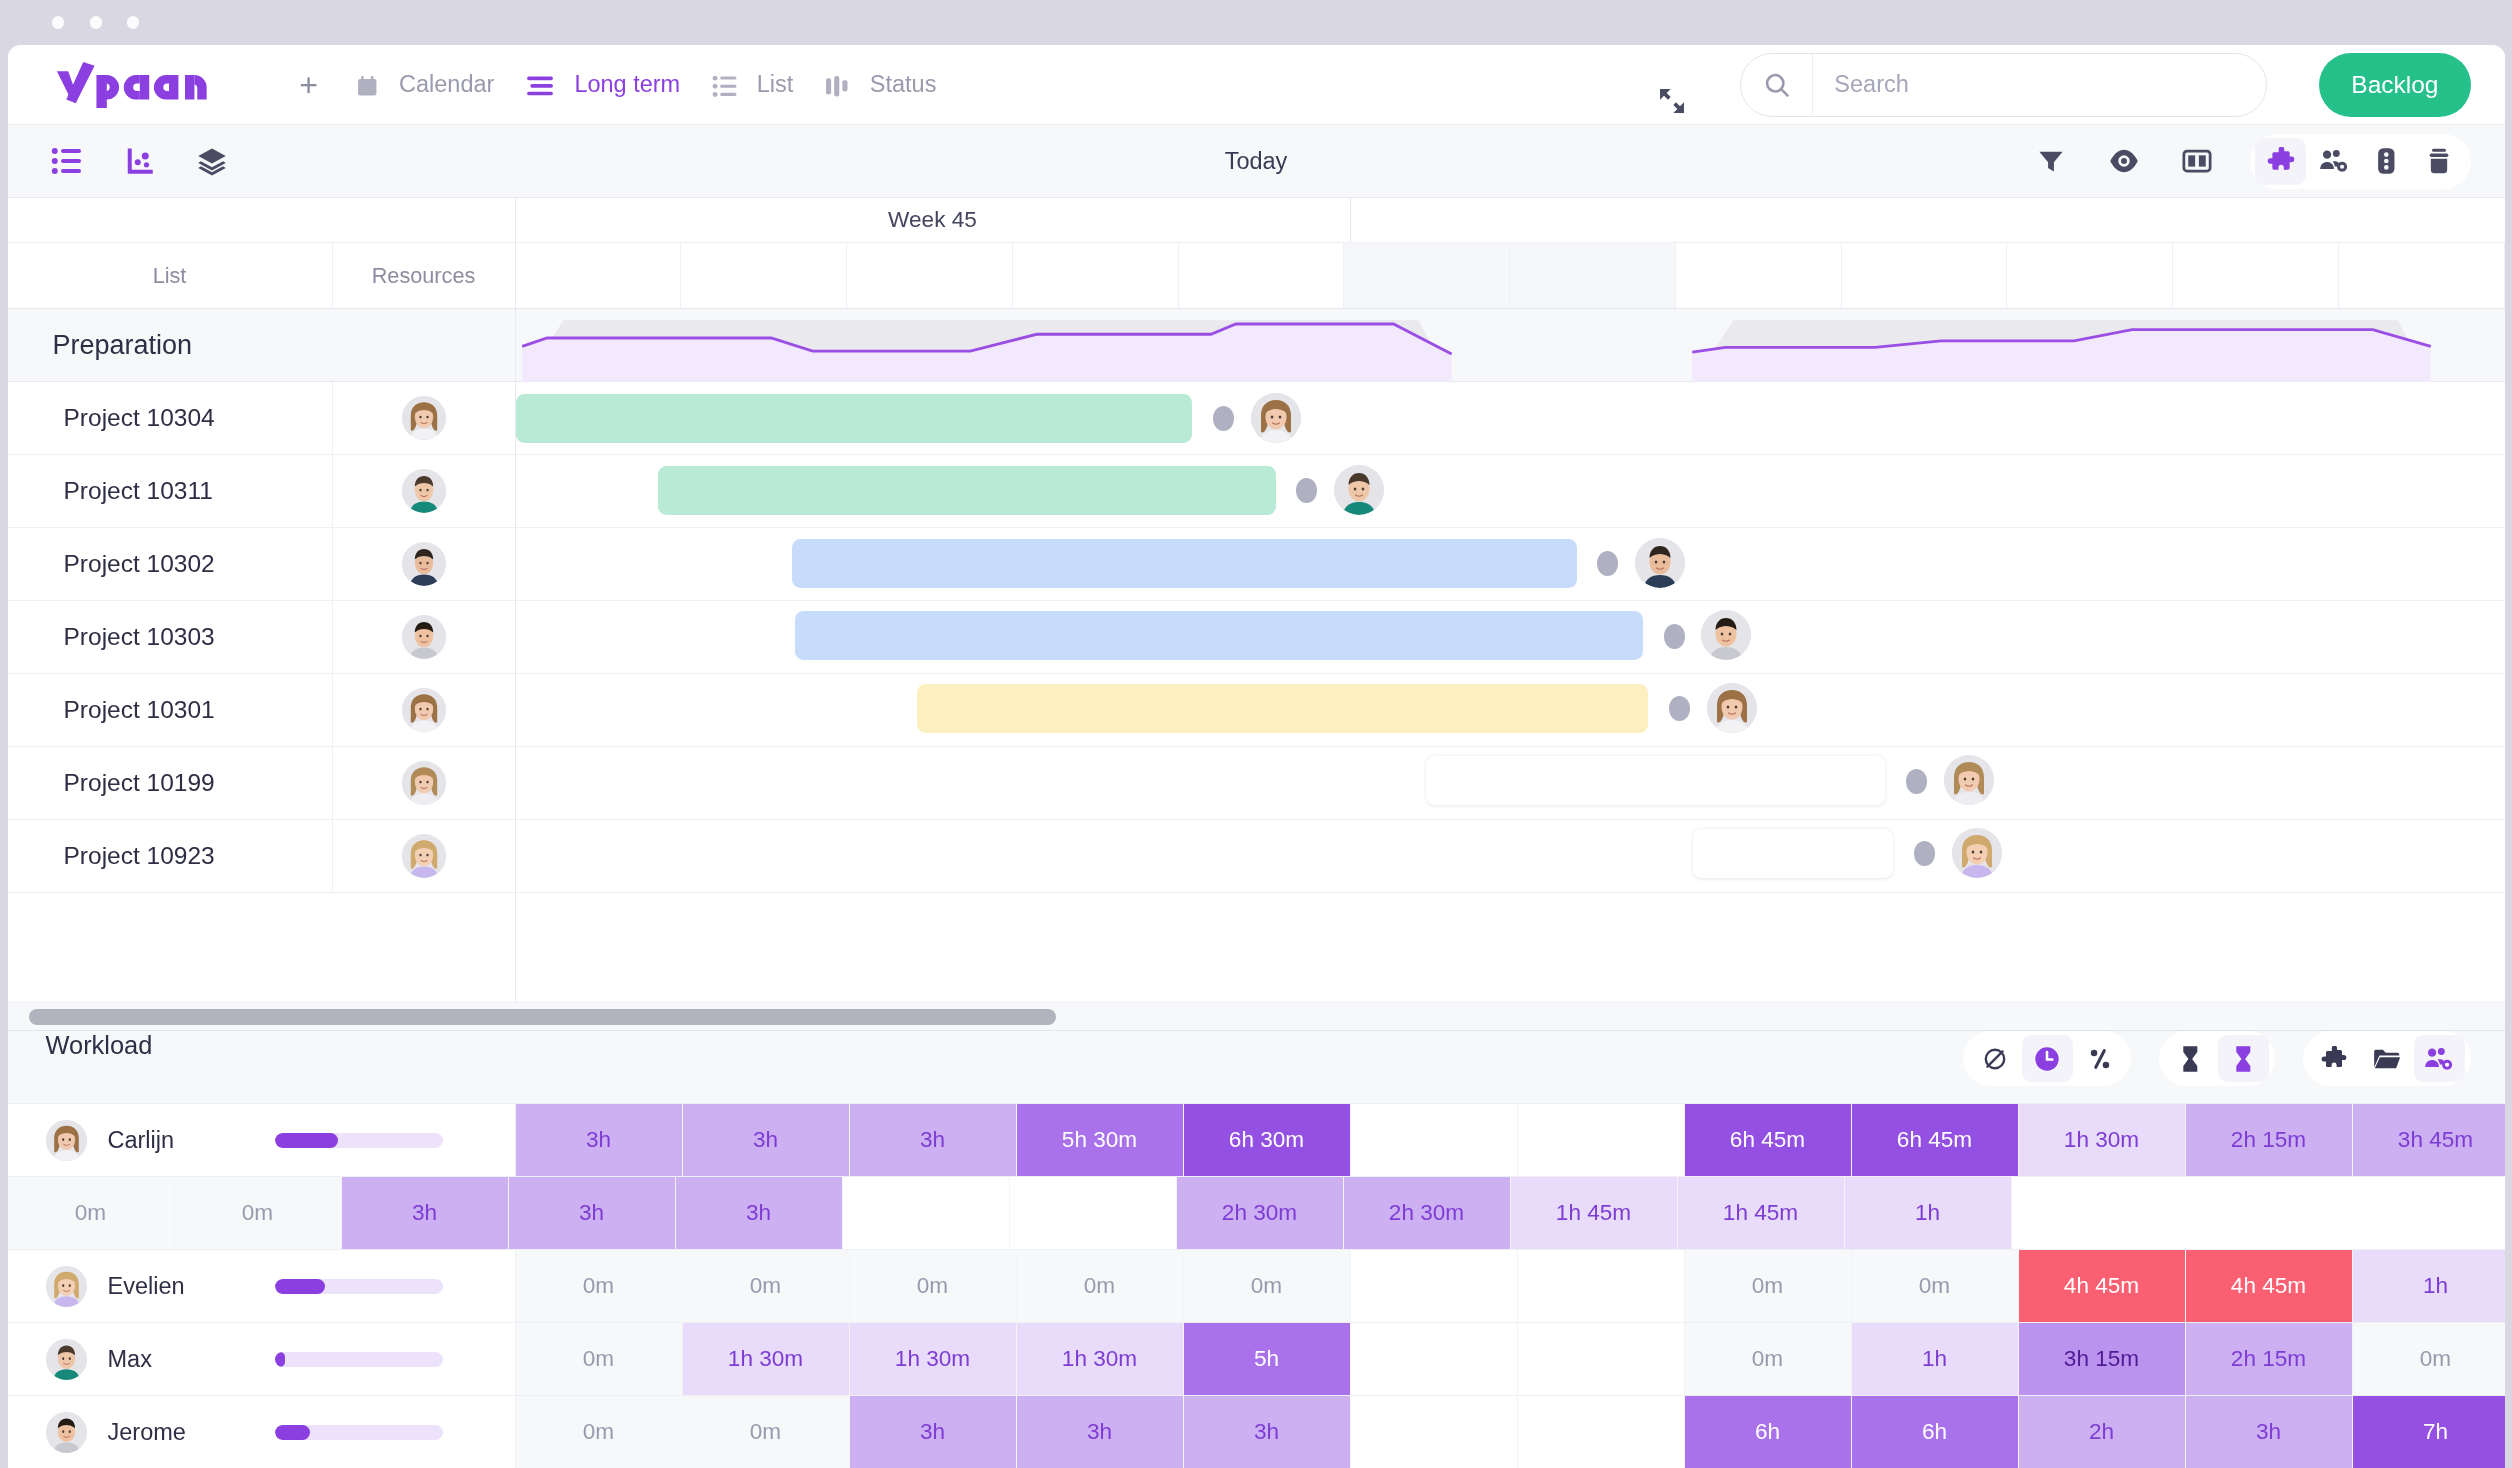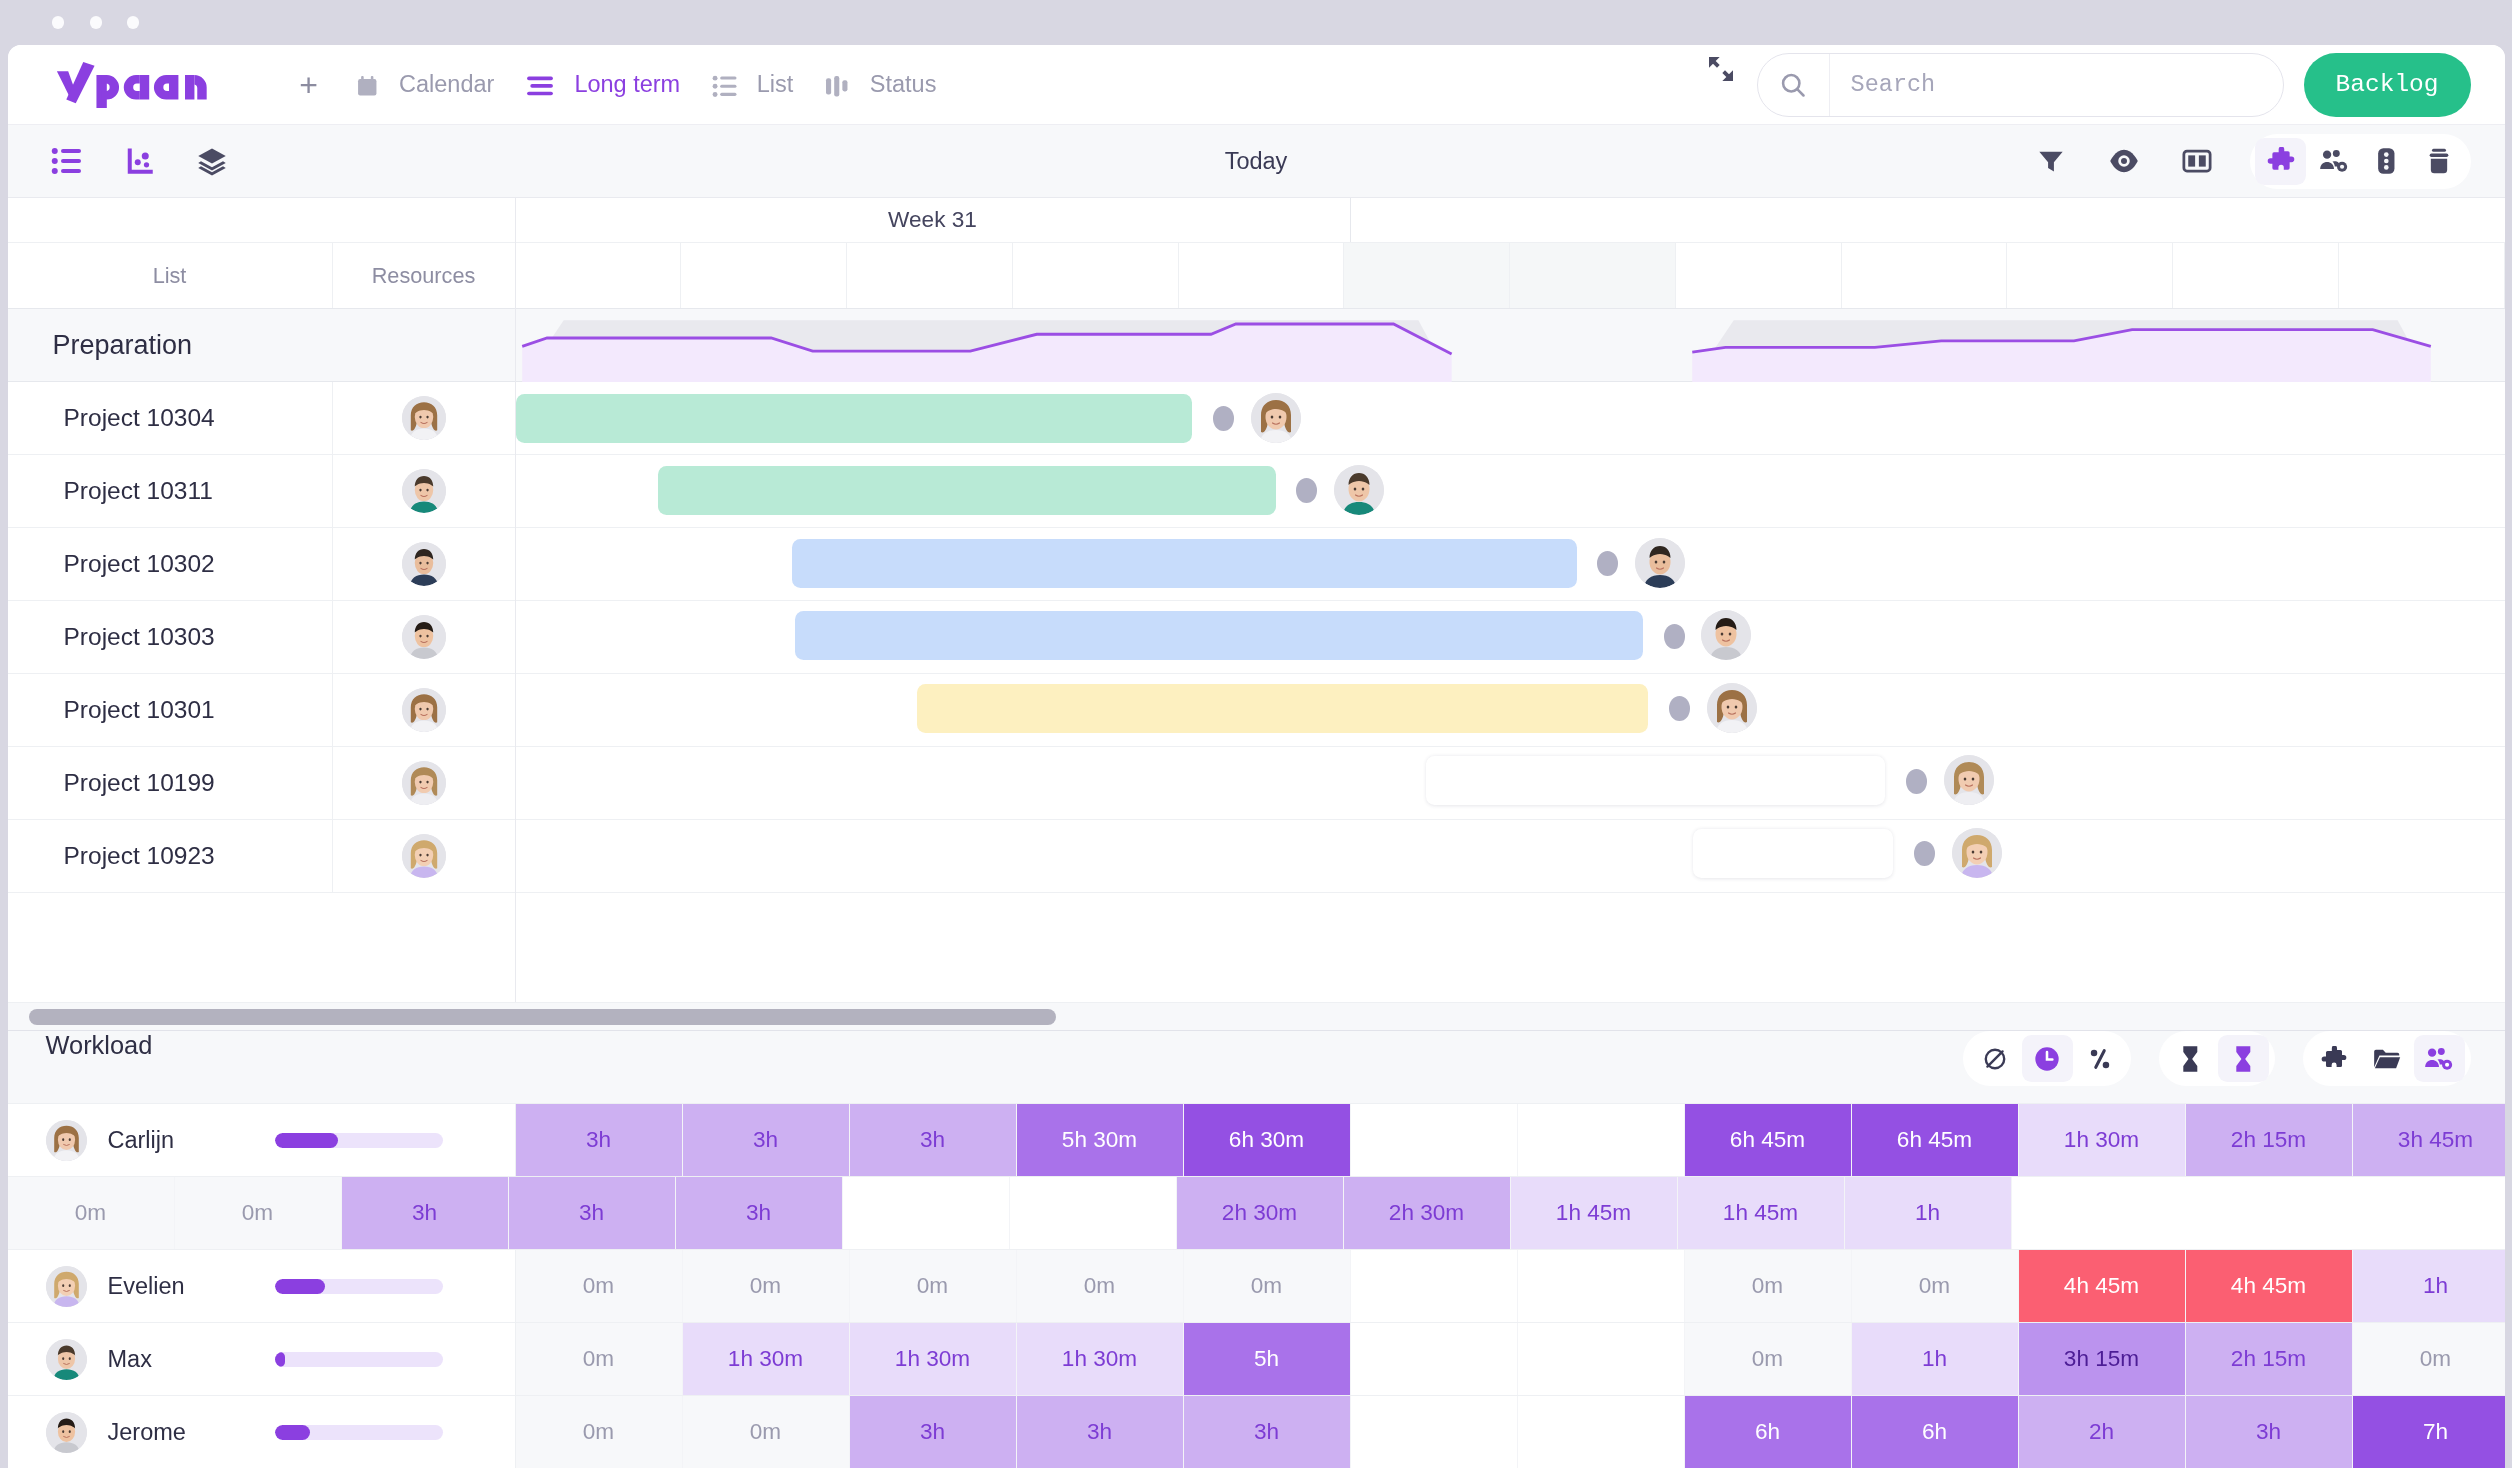--- a/index.html
+++ b/index.html
@@ -42,21 +42,21 @@
     color: #8c8ca0; font-size: 32px; font-weight: 300; line-height: 1;
     cursor: pointer; user-select: none;
   }
   .navtabs { display: flex; align-items: center; gap: 32px; margin-left: 26px; }
   .navtab {
     display: flex; align-items: flex-end; gap: 20px;
     font-size: 23.5px; color: #9a9aae; cursor: pointer; white-space: nowrap;
   }
   .navtab.active { color: #8b3fe0; }
   .navtab .ic { display: flex; align-items: center; }
-  .nav-right { margin-left: auto; display: flex; align-items: flex-start; gap: 20px; font-family: Liberation Mono, monospace; }
+  .nav-right { margin-left: auto; display: flex; align-items: flex-end; gap: 52px; }
   .expand-icon { width: 32px; height: 32px; color: #4b4b63; cursor: pointer; }
   .searchbox {
     width: 527px; height: 64px; border: 0.9px solid #e4e4ec; border-radius: 32px;
     display: flex; align-items: center; background: #fff;
   }
   .search-ic-wrap {
     width: 72px; height: 100%; display: flex; align-items: center; justify-content: center;
     border-right: 0.9px solid #eeeef3;
   }
   .search-input {
@@ -523,21 +523,21 @@
       <path d="M43 60q7 5 14 0" stroke="#b9725f" stroke-width="2.4" fill="none" stroke-linecap="round"></path>
     </g>
   </svg>
                 </div>
               </div>
             </div>
         </div>
 
         <div class="right-pane">
           <div class="weeks-row" id="weeks-row">
-              <div class="week-cell" style="width: 835px;">Week 31</div>
+              <div class="week-cell" style="width: 835px;">Week 45</div>
             </div>
           <div class="days-row" id="days-row">
               <div class="day-cell" style="width: 167px;"></div>
               <div class="day-cell" style="width: 167px;"></div>
               <div class="day-cell" style="width: 167px;"></div>
               <div class="day-cell" style="width: 167px;"></div>
               <div class="day-cell" style="width: 167px;"></div>
               <div class="day-cell weekend" style="width: 167px;"></div>
               <div class="day-cell weekend" style="width: 167px;"></div>
               <div class="day-cell" style="width: 167px;"></div>

